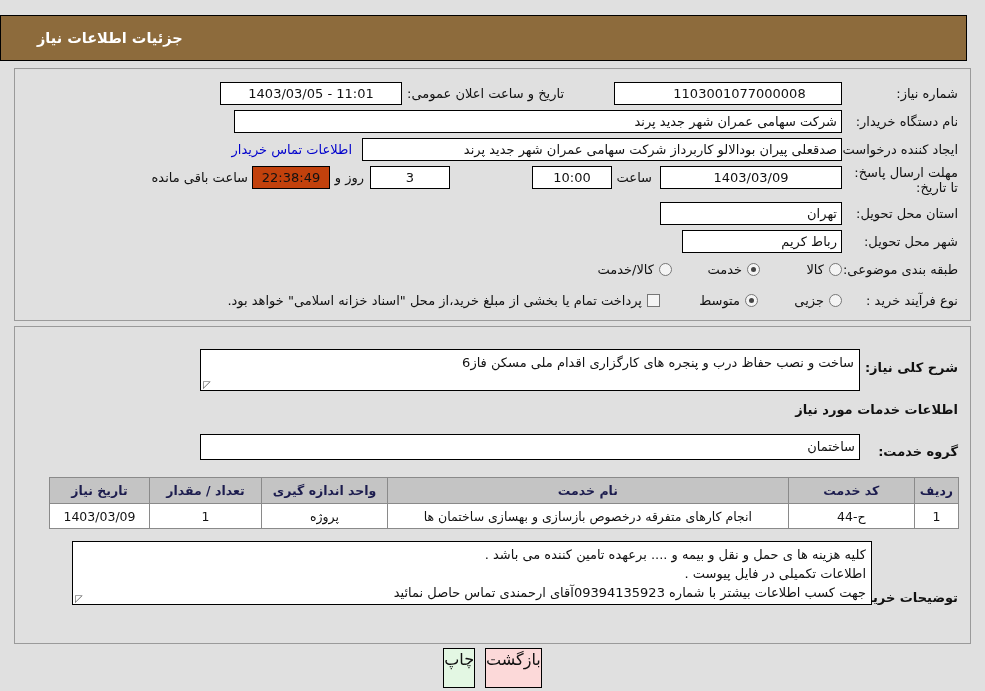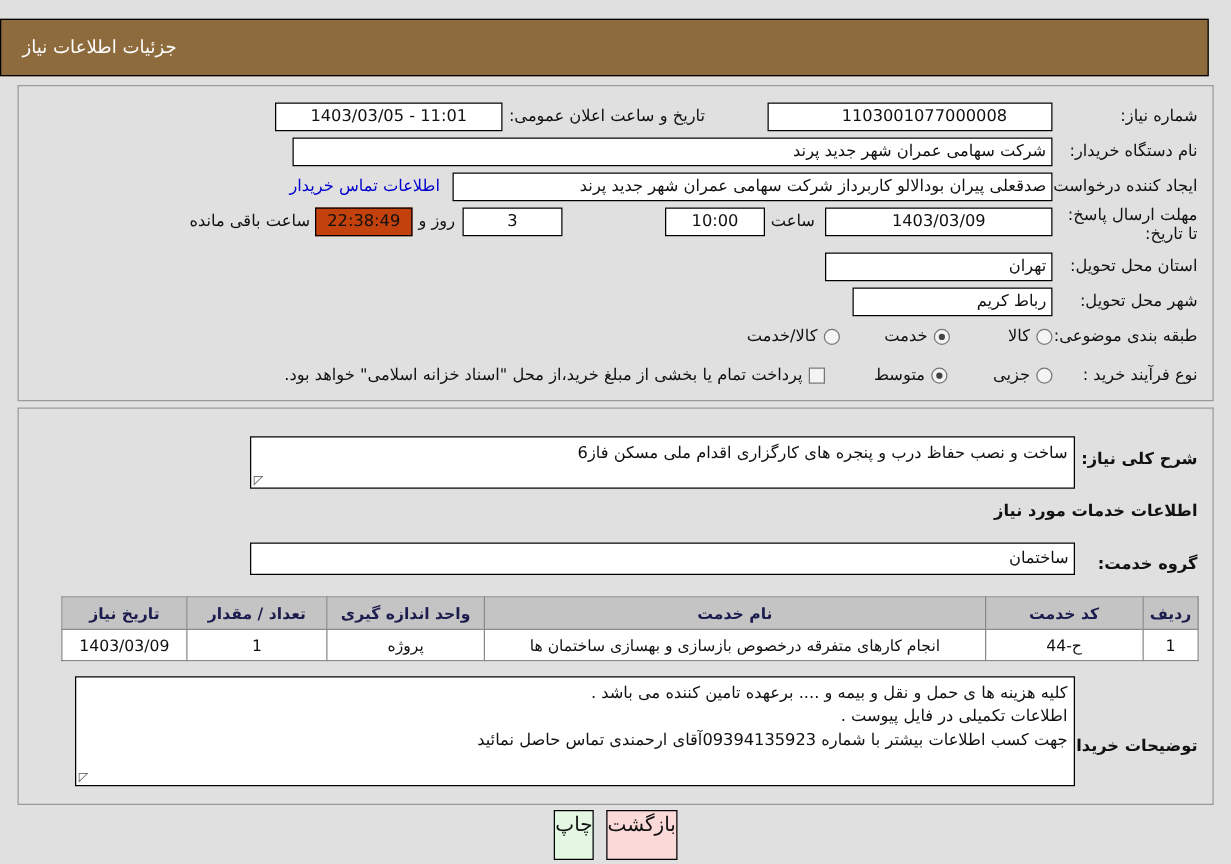--- a/index.html
+++ b/index.html
@@ -28,21 +28,21 @@
     background: #b0b0b0;
     clip-path: polygon(50% 0%, 100% 16%, 100% 58%, 50% 100%, 0% 58%, 0% 16%);
   }
   .wm-arrow { position: absolute; right: 688px; top: 10px; width: 120px; height: 150px; }
 
   
   .header-bar {
     position: absolute; right: 18px; top: 15px; left: 0px;
     height: 46px; background: #8d6b3c; border: 1px solid #000;
     color: #fff; font-size: 14.5px; line-height: 44px;
-    padding-left: 17px; text-align: left; z-index: 3;
+    padding-left: 36px; text-align: left; z-index: 3; font-weight: bold;
   }
 
   
   .panel {
     position: absolute; background: #e0e0e0;
     border: 1px solid #9a9a9a; z-index: 2;
   }
   .panel-top   { right: 14px; left: 14px; top: 68px;  height: 253px; }
   .panel-mid   { right: 14px; left: 14px; top: 326px; height: 318px; }
 
@@ -293,21 +293,21 @@
           <td>پروژه</td>
           <td>1</td>
           <td>1403/03/09</td>
         </tr>
       </tbody>
     </table>
 
     <div class="frow" style="right:12px; top:258px;">
       <div class="lbl lbl-b" style="width:92px;">توضیحات خریدار:</div>
     </div>
-    <div class="ta" style="position:absolute; right:110px; top:214px; width:800px; height:88px;">
+    <div class="ta" style="position:absolute; right:98px; top:214px; width:800px; height:64px;">
       <div>کلیه هزینه ها ی حمل و نقل و بیمه و .... برعهده تامین کننده  می باشد .</div>
       <div>اطلاعات تکمیلی در فایل پیوست .</div>
       <div>جهت کسب اطلاعات بیشتر با شماره 09394135923آقای ارحمندی تماس حاصل نمائید</div>
       <span class="grip">◸</span>
     </div>
   </div>
 
   <div class="btn-row">
     <div class="btn btn-back">بازگشت</div>
     <div class="btn btn-print">چاپ</div>

